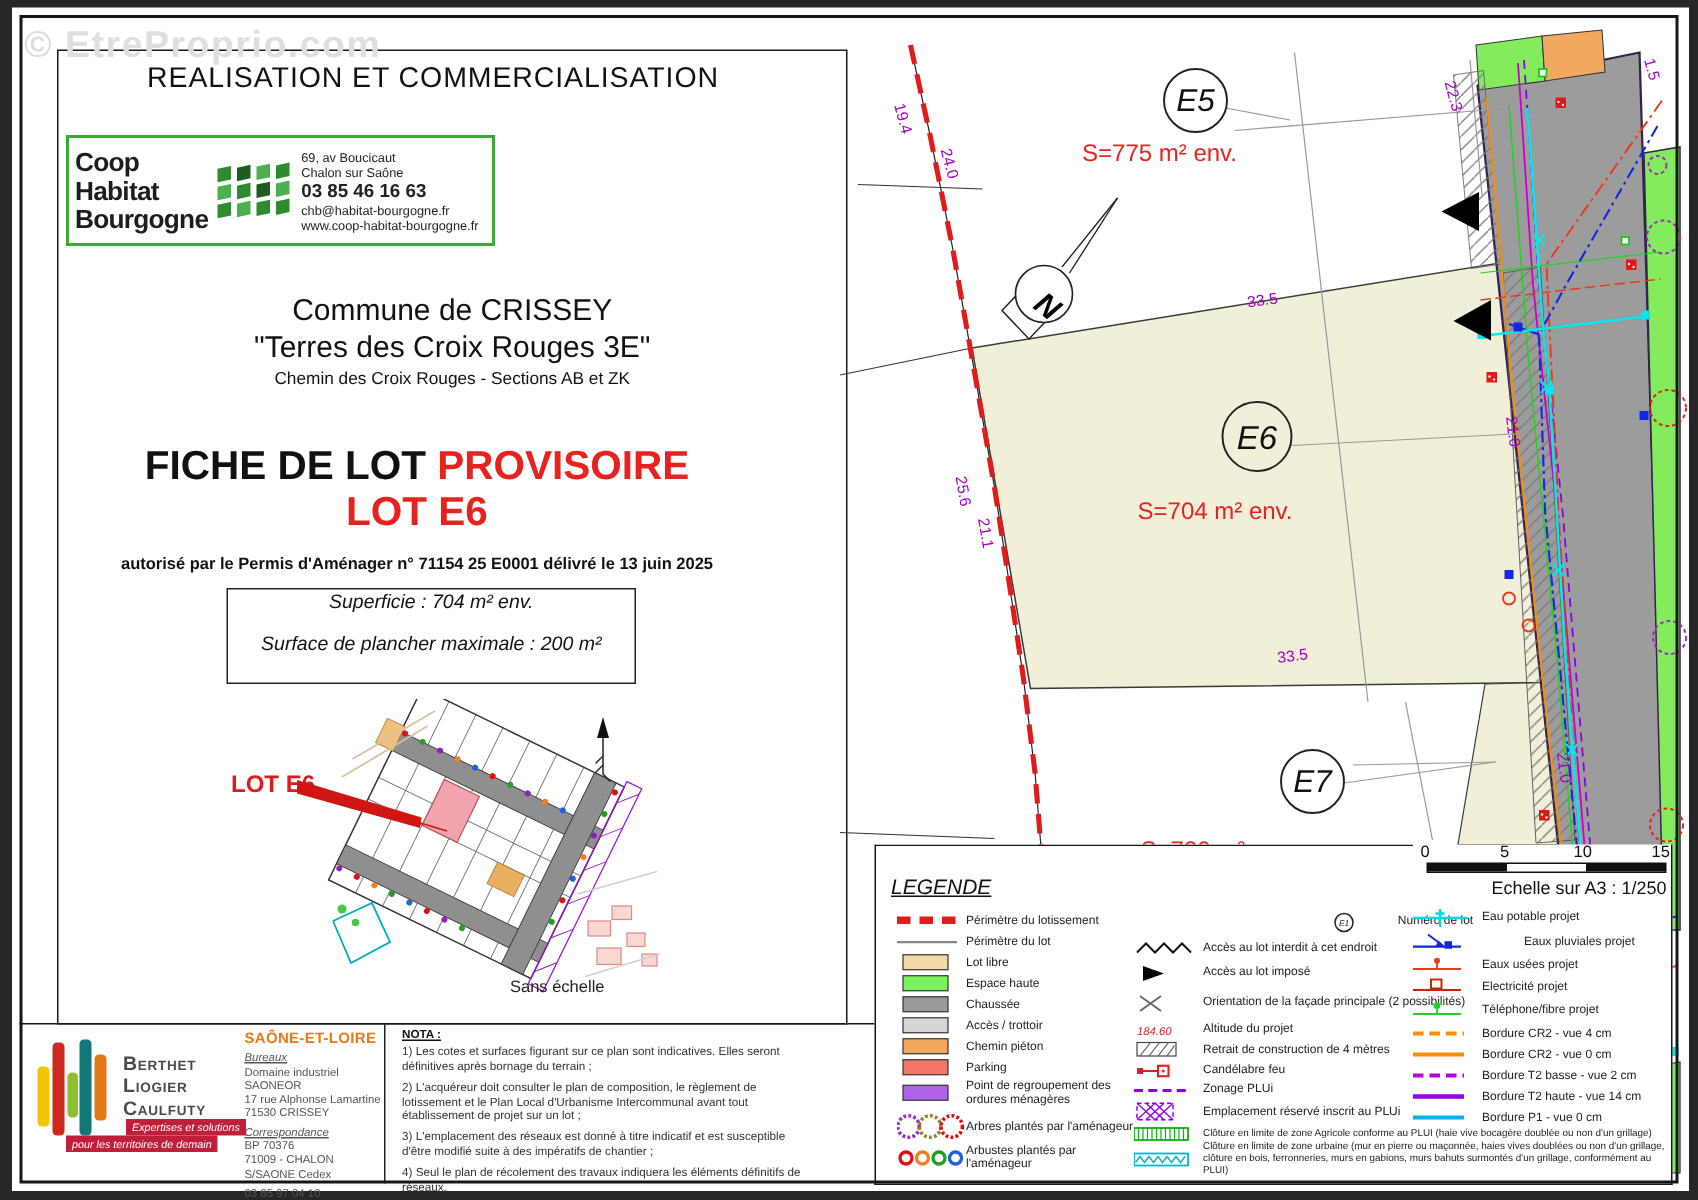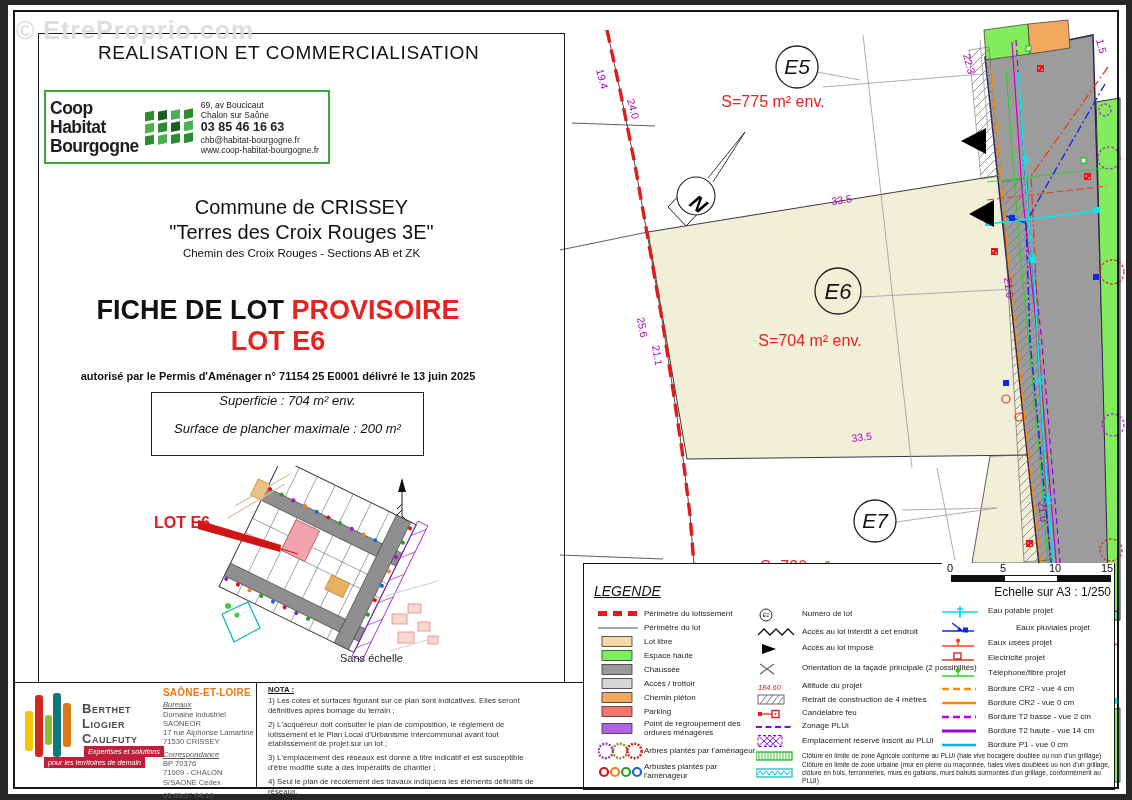--- a/index.html
+++ b/index.html
@@ -44,21 +44,21 @@
   .lg-col1 { left:14px; top:44px; width:158px; }
   .lg-col2 { left:172px; top:42px; width:356px; }
   .lg-col3 { left:358px; top:40px; width:174px; }
   .lg-row { display:flex; align-items:center; height:14px; }
   .lg-sym { width:46px; flex:0 0 46px; display:flex; align-items:center; }
   .lg-label { font-size:8px; color:#222; line-height:8.6px; }
   .lg-label.wide { width:312px; font-size:6.6px; line-height:8px; }
   .lg-row.t-swatch-ordures { height:20px; }
   .lg-row.t-arbres { height:24px; }
   .lg-row.t-arbustes { height:17px; }
-  .lg-row.t-numero-lot { height:19px; }
+  .lg-row.t-numero-lot { height:19px;justify-content:center; }
   .lg-row.t-zigzag { height:16px; }
   .lg-row.t-triangle { height:17px; }
   .lg-row.t-facade-x { height:23px; }
   .lg-row.t-altitude { height:13px; }
   .lg-row.t-retrait { height:14px; }
   .lg-row.t-candelabre { height:13px; }
   .lg-row.t-zonage-plui { height:13px; }
   .lg-row.t-emplacement-reserve { height:16px; }
   .lg-row.t-cloture-agricole { height:14px; }
   .lg-row.t-cloture-urbaine { height:20px; }

